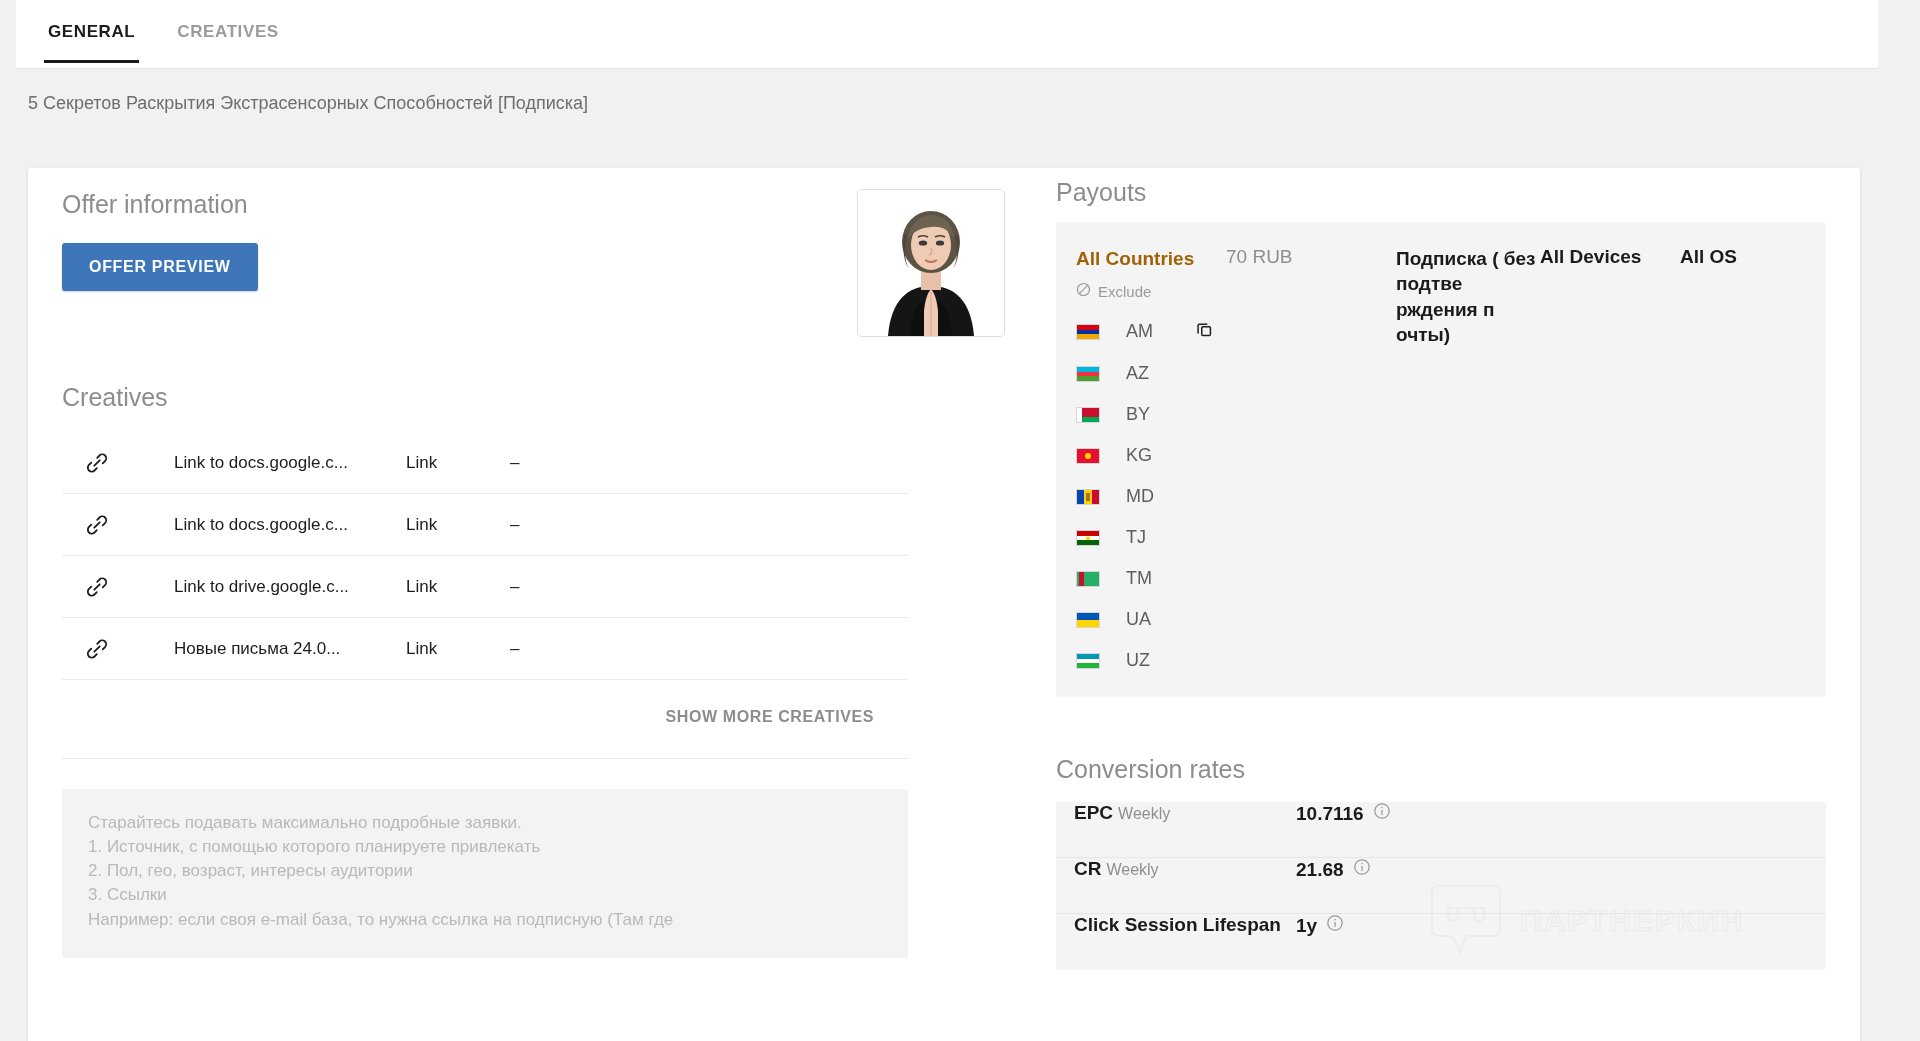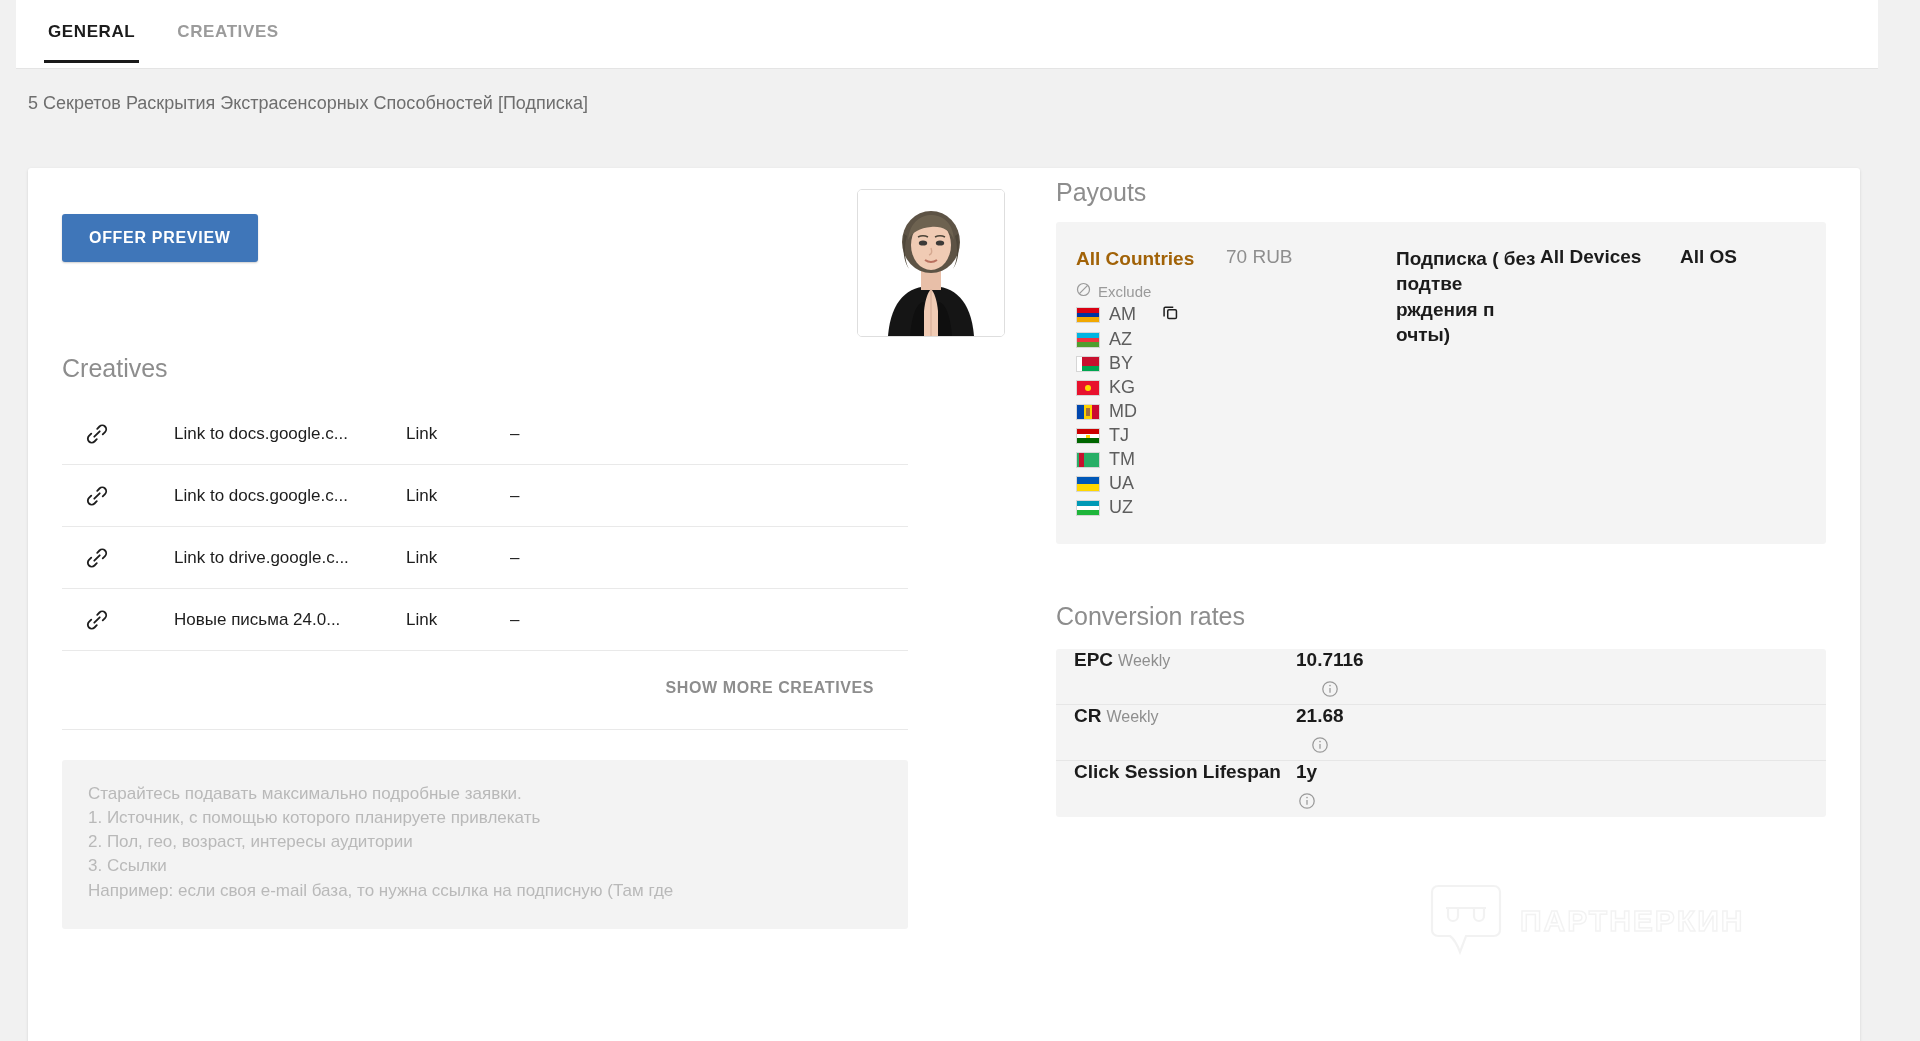--- a/index.html
+++ b/index.html
@@ -95,38 +95,38 @@
   .sub-label { margin-top: 20px; font-size: 15px; color: #9a9a9a; }
   .payout-box {
     margin-top: 15px; width: 770px;
     background: #f4f4f4; border-radius: 3px;
     padding: 24px 22px 26px 20px;
     display: flex;
   }
   .po-country { width: 150px; flex: none; }
   .po-country .cname { font-size: 19px; font-weight: bold; color: #a16207; line-height: 1.34; }
   .po-exclude { display: flex; align-items: center; gap: 7px; margin-top: 11px; font-size: 15px; color: #9a9a9a; }
-  .flag-row { display: flex; align-items: center; gap: 9px; margin-top: 3px; }
+  .flag-row { display: flex; align-items: center; gap: 26px; margin-top: 20px; }
   .flag { width: 24px; height: 16px; flex: none; border: 1px solid rgba(0,0,0,.12); position: relative; overflow: hidden; }
   .flag i { position: absolute; left: 0; width: 100%; display: block; }
   .fcode { font-size: 18px; color: #5e5e5e; }
   .copy-ic { margin-left: 16px; cursor: pointer; }
   .po-price { width: 170px; flex: none; font-size: 19px; color: #8e8e8e; }
   .po-goal  { width: 144px; flex: none; font-size: 19px; font-weight: bold; color: #1b1b1b; line-height: 1.34; }
   .po-dev   { width: 140px; flex: none; font-size: 19px; font-weight: bold; color: #1b1b1b; }
   .po-os    { width: 100px; flex: none; font-size: 19px; font-weight: bold; color: #1b1b1b; }
 
   
   .cr-title { margin-top: 58px; }
   .cr-box { margin-top: 18px; width: 770px; background: #f4f4f4; border-radius: 3px; overflow: hidden; }
   .cr-row { display: flex; align-items: flex-start; height: 56px; padding: 0 0 0 18px; border-bottom: 1px solid #e6e6e6; }
   .cr-row:last-child { border-bottom: none; }
   .cr-key { width: 222px; flex: none; font-size: 19px; font-weight: bold; color: #1b1b1b; }
   .cr-key span.per { font-weight: normal; font-size: 16px; color: #8e8e8e; margin-left: 5px; }
-  .cr-val { font-size: 19px; font-weight: bold; color: #1b1b1b; display: flex; align-items: center; gap: 9px; flex-direction: column; }
+  .cr-val { font-size: 19px; font-weight: bold; color: #1b1b1b; display: flex; align-items: center; gap: 9px; }
   .info-ic { cursor: pointer; }
 
   
   .watermark {
     position: absolute; left: 1430px; top: 880px;
     display: flex; align-items: center; gap: 18px;
     opacity: .45; pointer-events: none;
   }
   .wm-text { font-size: 30px; font-weight: bold; letter-spacing: 2px; color: transparent;
              -webkit-text-stroke: 1.4px #e3e3e3; }
@@ -143,20 +143,21 @@
     </div>
   </div>
 
   <div class="page-title">5 Секретов Раскрытия Экстрасенсорных Способностей [Подписка]</div>
 
   <div class="card">
 
     <div class="col-left">
 
       <div style="padding-top:22px;">
+        <div class="sec-title">Offer information</div>
         <button class="btn-preview">OFFER PREVIEW</button>
       </div>
 
       <div class="thumb">
         <svg width="146" height="146" viewBox="0 0 146 146">
           <rect width="146" height="146" fill="#ffffff"></rect>
 
           <path d="M30 146 C33 110 50 96 73 96 C96 96 113 110 116 146 Z" fill="#151515"></path>
 
           <rect x="63" y="78" width="20" height="22" fill="#e8bfa8"></rect>

